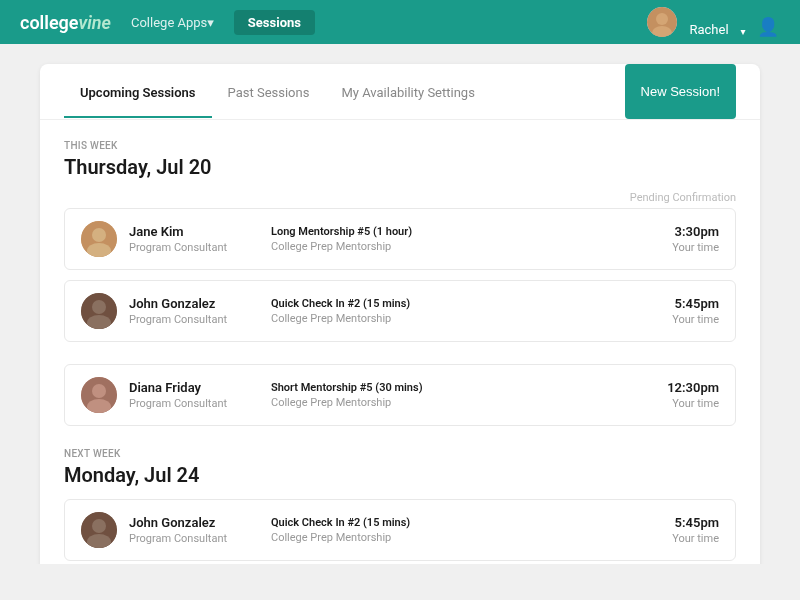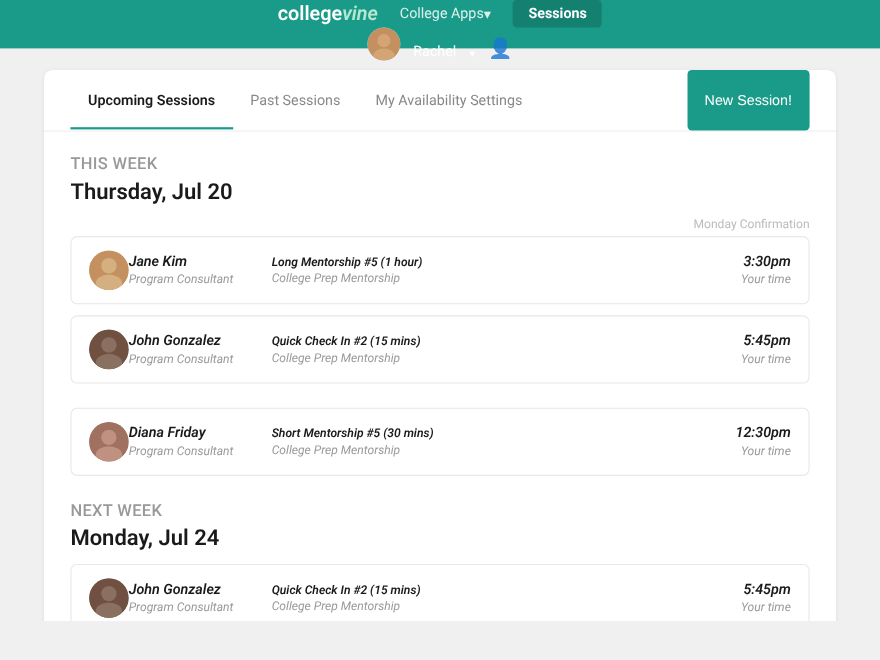--- a/index.html
+++ b/index.html
@@ -12,21 +12,20 @@
     }
 
     
     .navbar {
       background: #1a9b8a;
       height: 44px;
       display: flex;
       align-items: center;
       padding: 0 20px;
       justify-content: space-between;
-      flex-direction: column;
     }
     .navbar-left {
       display: flex;
       align-items: center;
       gap: 20px;
     }
     .logo {
       display: flex;
       align-items: center;
       gap: 4px;
@@ -135,21 +134,21 @@
       font-weight: 500;
       cursor: pointer;
       white-space: nowrap;
     }
 
     
     .sessions-body {
       padding: 20px 24px 24px;
     }
     .week-label {
-      font-size: 15px;
+      font-size: 10px;
       color: #999;
       font-weight: 500;
       text-transform: uppercase;
       letter-spacing: 0.3px;
       margin-bottom: 4px;
     }
     .day-label {
       font-size: 20px;
       font-weight: 600;
       color: #1a1a1a;
@@ -163,22 +162,22 @@
     .pending-text {
       font-size: 11px;
       color: #bbb;
     }
     .session-card {
       border: 1px solid #e8e8e8;
       border-radius: 6px;
       padding: 12px 16px;
       display: flex;
       align-items: center;
+      gap: 12px;
       margin-bottom: 10px;
-      font-style: italic;
     }
     .session-avatar {
       width: 36px;
       height: 36px;
       border-radius: 50%;
       background: #ddd;
       flex-shrink: 0;
       overflow: hidden;
       display: flex;
       align-items: center;
@@ -293,21 +292,21 @@
     </div>
 
     <div class="sessions-body">
 
       <div class="week-section">
         <div class="week-label">This Week</div>
 
         <div>
           <div class="day-label">Thursday, Jul 20</div>
           <div class="pending-row">
-            <span class="pending-text">Monday Confirmation</span>
+            <span class="pending-text">Pending Confirmation</span>
           </div>
 
           <div class="session-card">
             <div class="session-avatar avatar-jane">
               <svg width="36" height="36" viewBox="0 0 36 36">
                 <circle cx="18" cy="18" r="18" fill="#c49060"></circle>
                 <circle cx="18" cy="14" r="7" fill="#d4b080"></circle>
                 <ellipse cx="18" cy="30" rx="12" ry="8" fill="#d4b080"></ellipse>
               </svg>
             </div>

